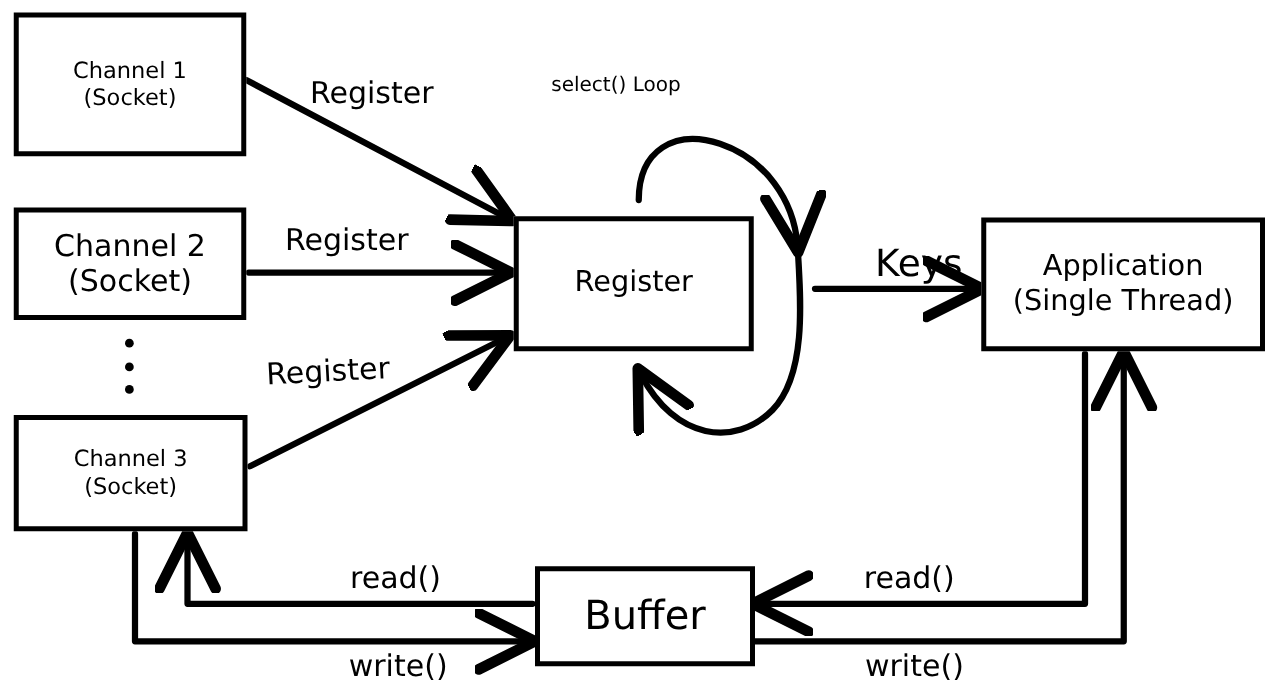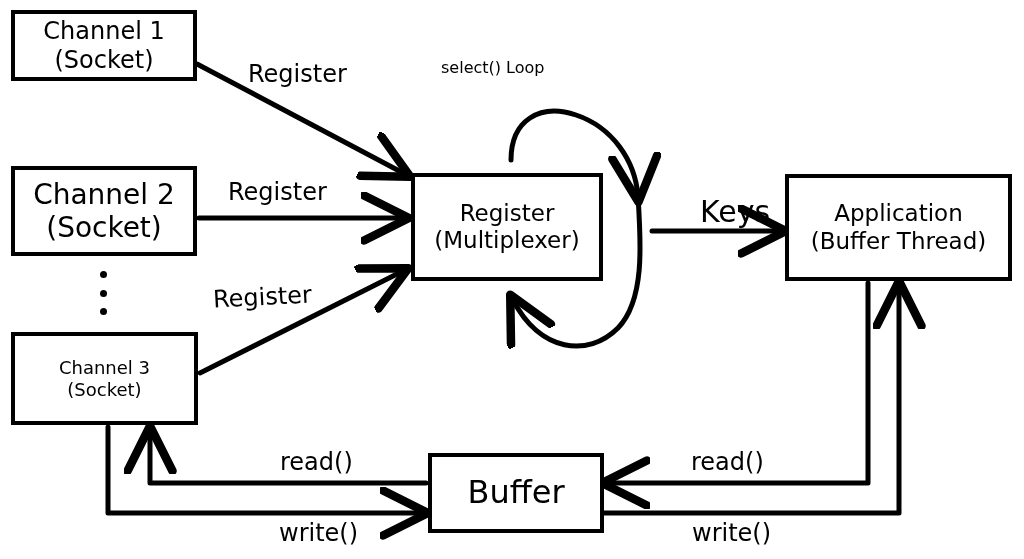--- a/index.html
+++ b/index.html
@@ -94,49 +94,48 @@
       <path d="M426,483 L150,483 L150,432" marker-end="url(#ah)"></path>
 
       <path d="M108,427 L108,513 L422,513" marker-end="url(#ah)"></path>
 
       <path d="M868,283 L868,483 L608,483" marker-end="url(#ah)"></path>
 
       <path d="M604,513 L899,513 L899,287" marker-end="url(#ah)"></path>
     </g>
   </svg>
 
-  <div class="node-box" style="left:11px; top:10px; width:186px; height:71px; font-size:24px;">
+  <div class="node-box" style="left:11px; top:10px; width:186px; height:115px; font-size:18px;">
     <span class="node-line1">Channel 1</span>
     <span class="node-line2">(Socket)</span>
   </div>
 
-  <div class="node-box" style="left:11px; top:166px; width:186px; height:90px; font-size:28px;">
+  <div class="node-box" style="left:11px; top:166px; width:186px; height:90px; font-size:24px;">
     <span class="node-line1">Channel 2</span>
     <span class="node-line2">(Socket)</span>
   </div>
 
   <div class="dots" style="left:99px; top:271px; width:8px; height:44px;">
     <span></span>
     <span></span>
     <span></span>
   </div>
 
   <div class="node-box" style="left:11px; top:332px; width:187px; height:93px; font-size:18px;">
     <span class="node-line1">Channel 3</span>
     <span class="node-line2">(Socket)</span>
   </div>
 
   <div class="node-box" style="left:411px; top:173px; width:192px; height:108px; font-size:23px;">
     <span class="node-line1">Register</span>
-    <span class="node-line2">(Multiplexer)</span>
   </div>
 
   <div class="node-box" style="left:785px; top:174px; width:227px; height:107px; font-size:23px;">
     <span class="node-line1">Application</span>
-    <span class="node-line2">(Buffer Thread)</span>
+    <span class="node-line2">(Single Thread)</span>
   </div>
 
   <div class="node-box" style="left:428px; top:453px; width:176px; height:80px; font-size:32px;">
     <span class="node-line1">Buffer</span>
   </div>
 
   <div class="edge-label" style="left:248px; top:60px; font-size:24px;">Register</div>
 
   <div class="edge-label" style="left:228px; top:178px; font-size:24px;">Register</div>
 

